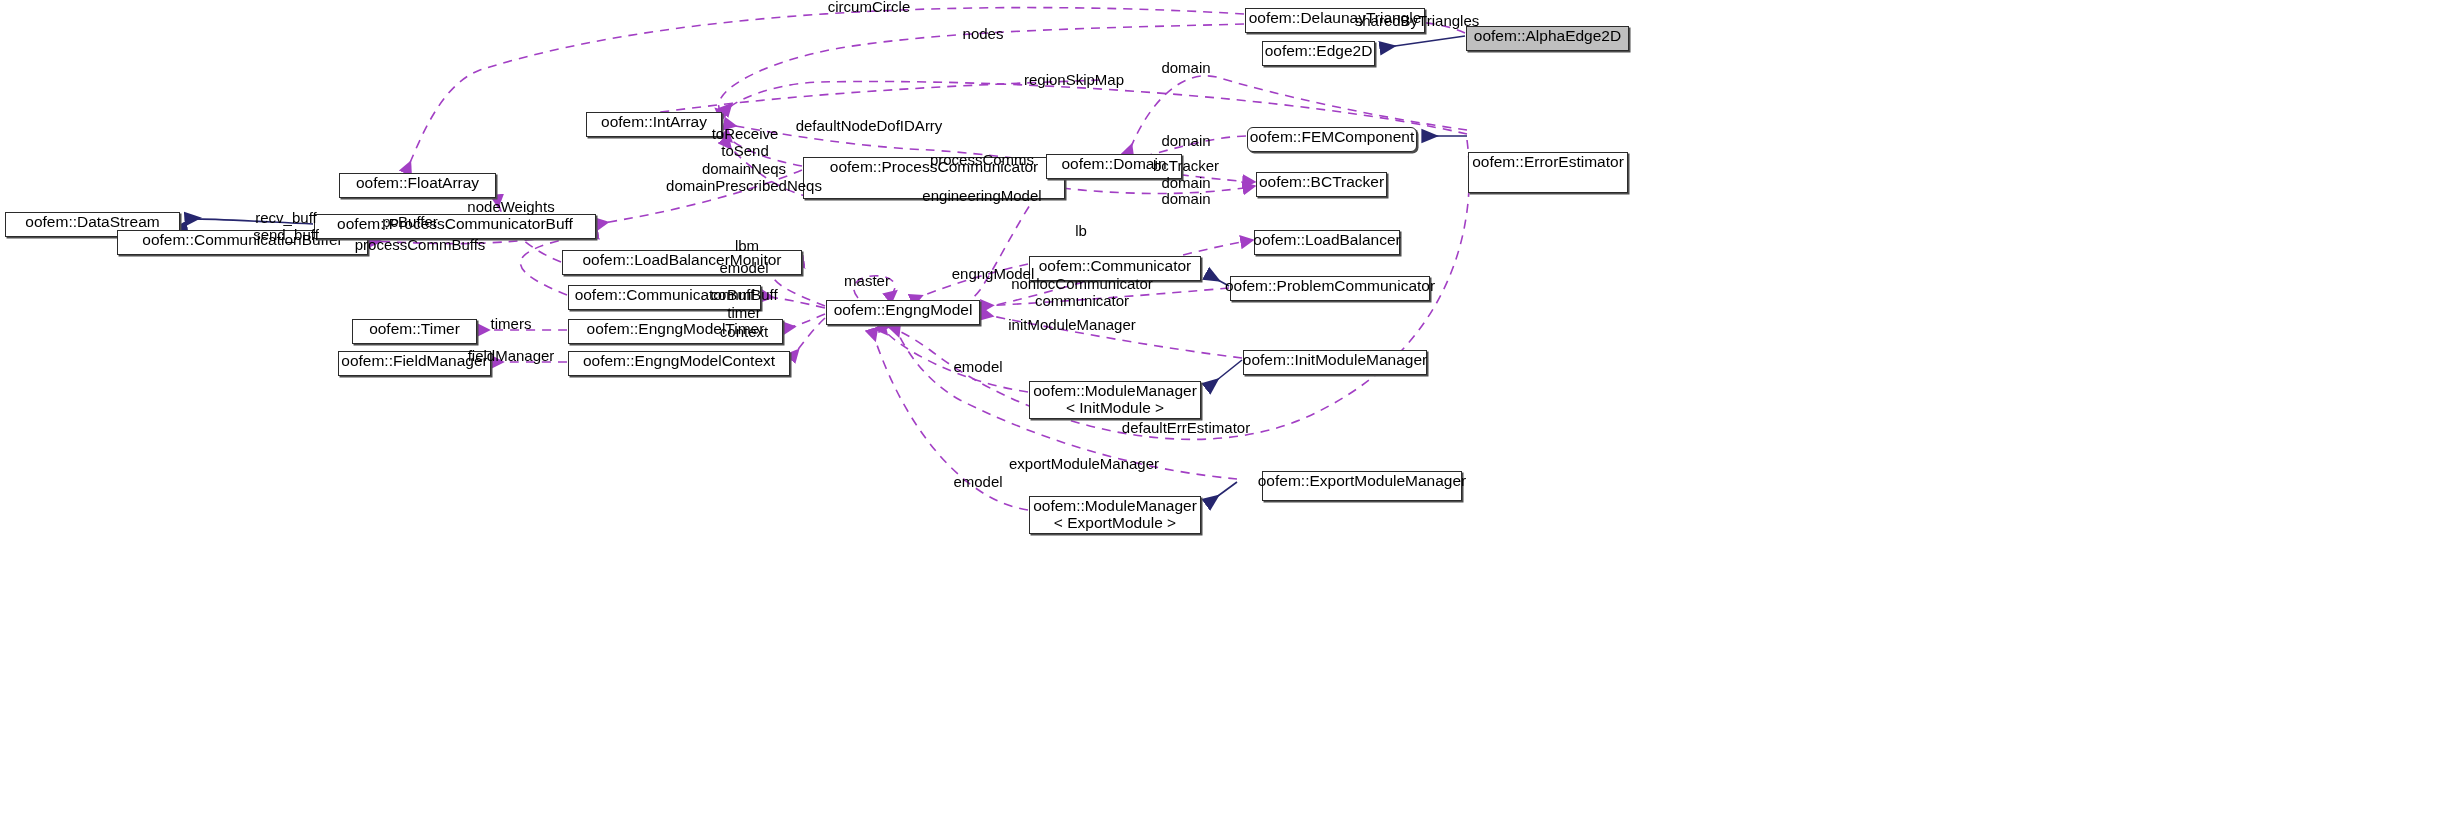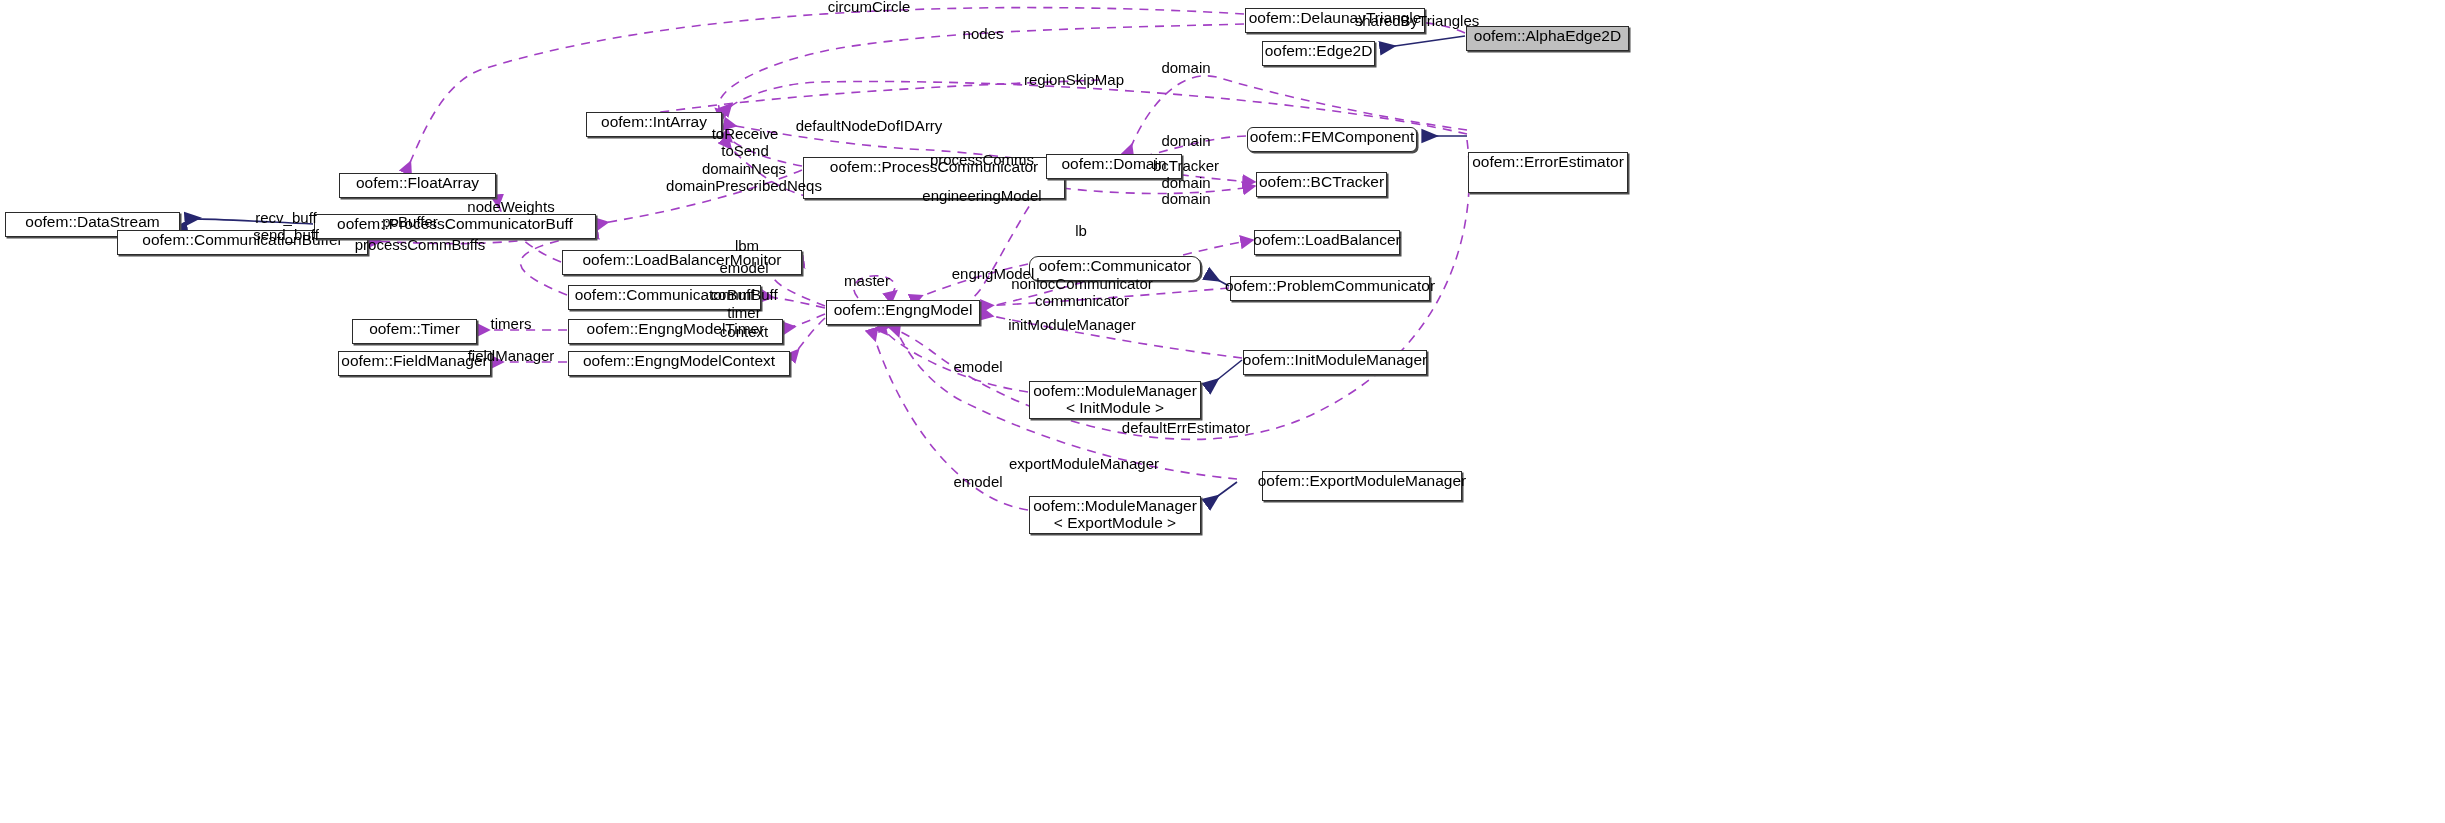--- a/index.html
+++ b/index.html
@@ -136,21 +136,21 @@
       <div class="node" style="left: 586px; top: 112px; width: 136px; height: 25px;"><span>oofem::IntArray</span></div>
       <div class="node" style="left: 803px; top: 157px; width: 262px; height: 42px;"><span>oofem::ProcessCommunicator</span></div>
       <div class="node" style="left: 562px; top: 250px; width: 240px; height: 25px;"><span>oofem::LoadBalancerMonitor</span></div>
       <div class="node" style="left: 568px; top: 285px; width: 193px; height: 25px;"><span>oofem::CommunicatorBuff</span></div>
       <div class="node" style="left: 352px; top: 319px; width: 125px; height: 25px;"><span>oofem::Timer</span></div>
       <div class="node" style="left: 568px; top: 319px; width: 215px; height: 25px;"><span>oofem::EngngModelTimer</span></div>
       <div class="node" style="left: 338px; top: 351px; width: 153px; height: 25px;"><span>oofem::FieldManager</span></div>
       <div class="node" style="left: 568px; top: 351px; width: 222px; height: 25px;"><span>oofem::EngngModelContext</span></div>
       <div class="node" style="left: 826px; top: 300px; width: 154px; height: 25px;"><span>oofem::EngngModel</span></div>
       <div class="node" style="left: 1046px; top: 154px; width: 136px; height: 25px;"><span>oofem::Domain</span></div>
-      <div class="node" style="left: 1029px; top: 256px; width: 172px; height: 25px; border-radius: 9px;"><span>oofem::Communicator</span></div>
+      <div class="node" style="left: 1029px; top: 256px; width: 172px; height: 25px;"><span>oofem::Communicator</span></div>
       <div class="node" style="left: 1029px; top: 381px; width: 172px; height: 38px;"><span>oofem::ModuleManager
 &lt; InitModule &gt;</span></div>
       <div class="node" style="left: 1029px; top: 496px; width: 172px; height: 38px;"><span>oofem::ModuleManager
 &lt; ExportModule &gt;</span></div>
       <div class="node" style="left: 1245px; top: 8px; width: 180px; height: 25px;"><span>oofem::DelaunayTriangle</span></div>
       <div class="node" style="left: 1262px; top: 41px; width: 113px; height: 25px;"><span>oofem::Edge2D</span></div>
       <div class="node" style="left: 1247px; top: 127px; width: 170px; height: 25px; border-radius: 6px;"><span>oofem::FEMComponent</span></div>
       <div class="node" style="left: 1256px; top: 172px; width: 131px; height: 25px;"><span>oofem::BCTracker</span></div>
       <div class="node" style="left: 1254px; top: 230px; width: 146px; height: 25px;"><span>oofem::LoadBalancer</span></div>
       <div class="node" style="left: 1230px; top: 276px; width: 200px; height: 25px;"><span>oofem::ProblemCommunicator</span></div>

